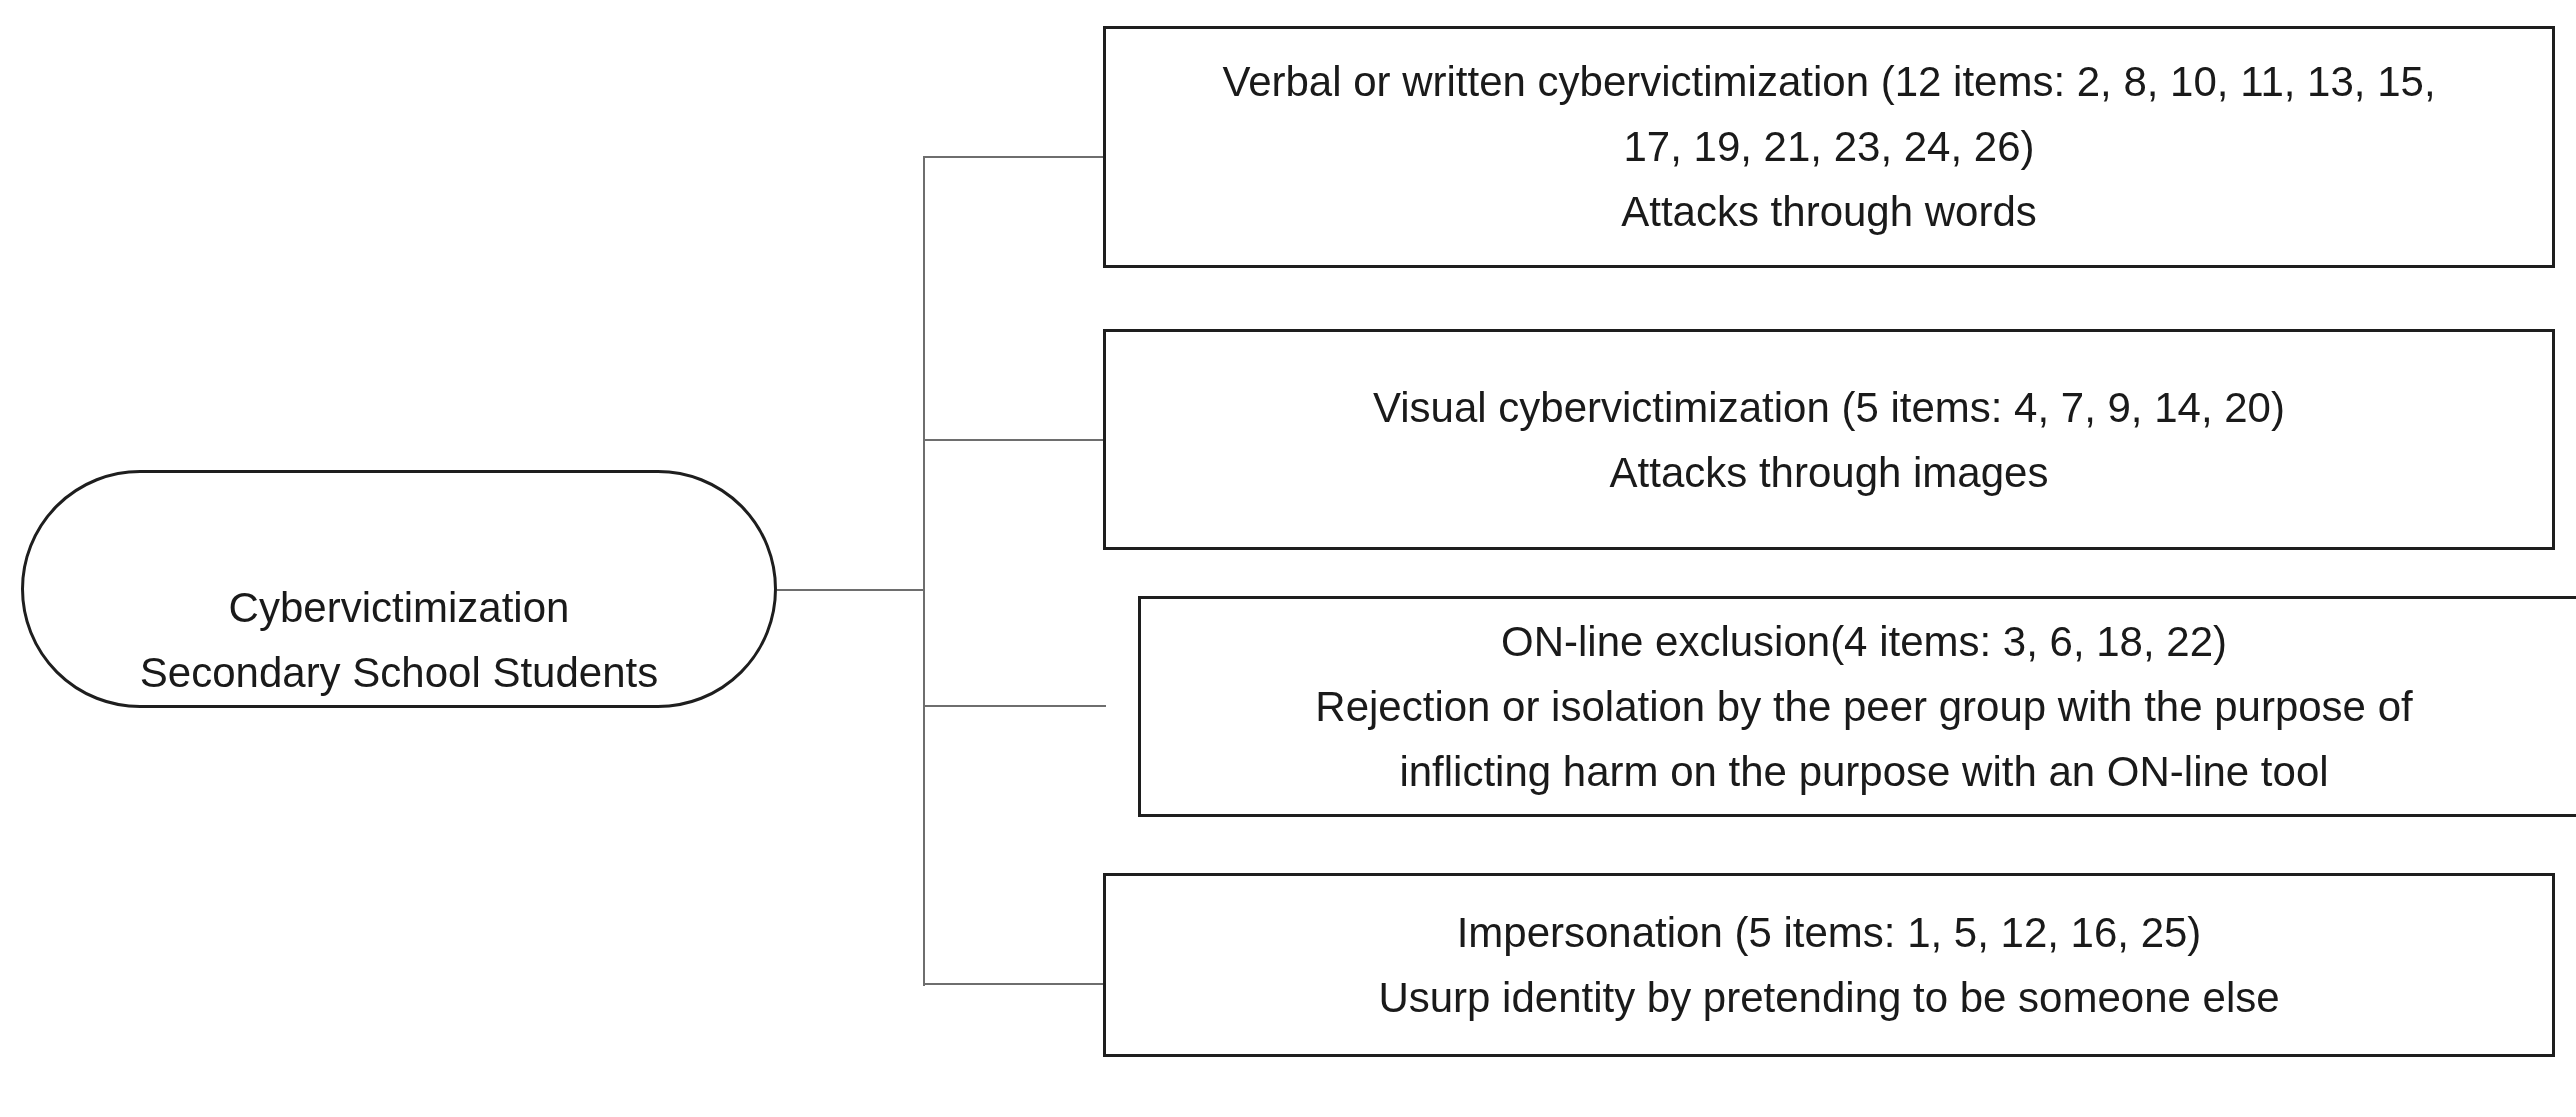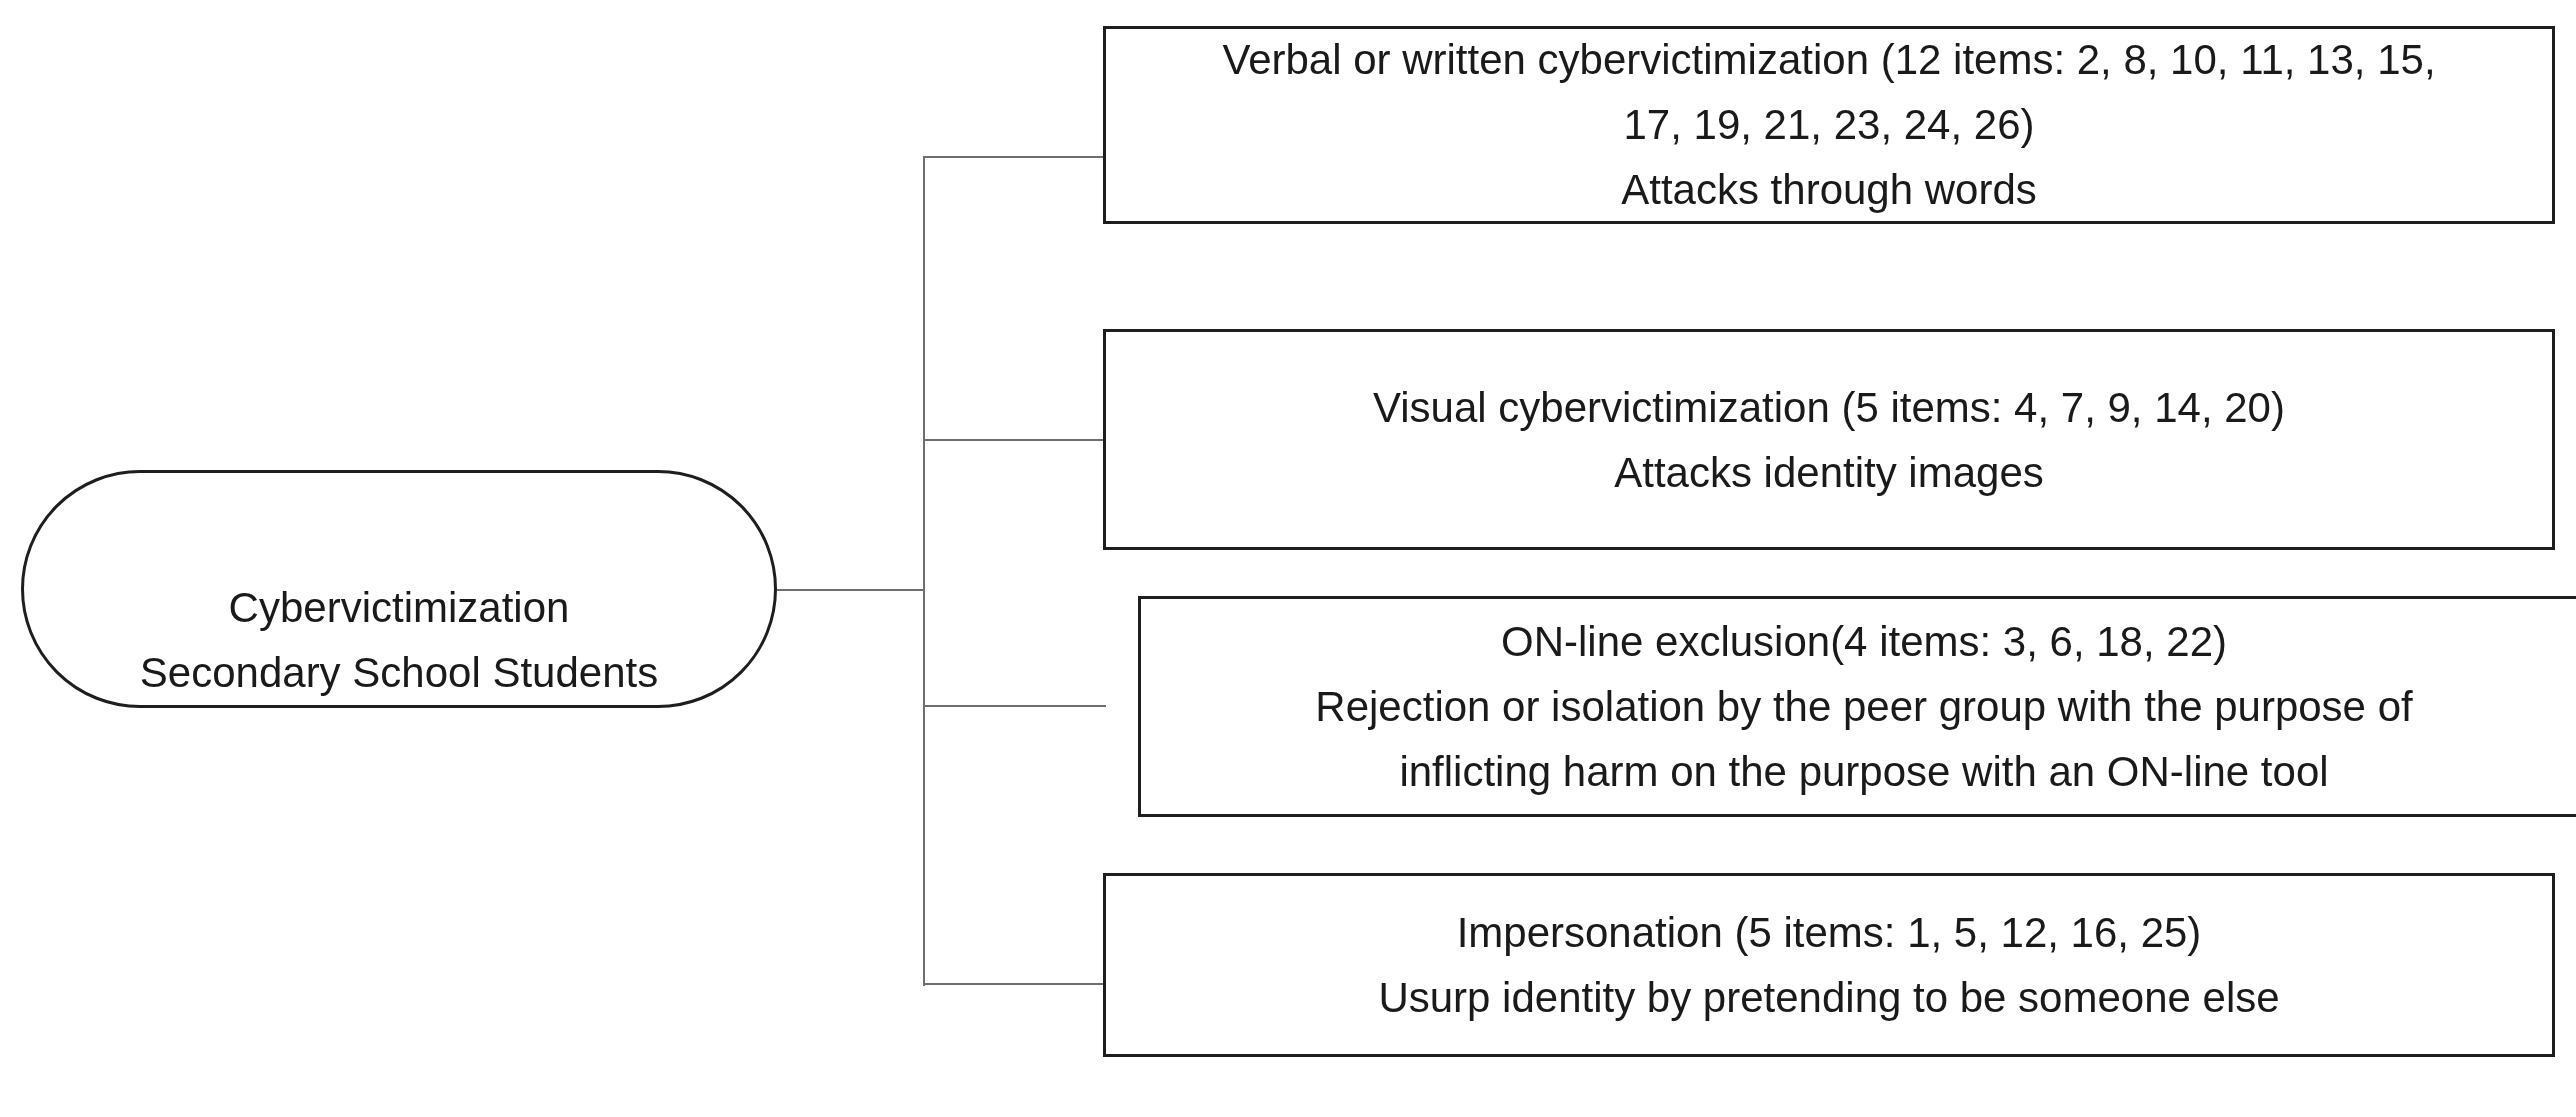--- a/index.html
+++ b/index.html
@@ -42,21 +42,21 @@
     left: 1103px;
     width: 1452px;
     box-sizing: border-box;
     border: 3.2px solid #1e1e1e;
     background: #ffffff;
     display: flex;
     flex-direction: column;
     justify-content: center;
     align-items: center;
   }
-  .box-1 { top: 25.5px;   height: 198px; }
+  .box-1 { top: 25.5px;   height: 242px; }
   .box-2 { top: 329px;  height: 221px; }
   .box-3 { top: 596px;  height: 221px; margin-left: 35px; }
   .box-4 { top: 873px; height: 184px; }
   .connector {
     position: absolute;
     background: #6e6e6e;
   }
   .trunk    { left: 777px;  top: 589px;  width: 148px;  height: 2.4px; }
   .spine    { left: 923px; top: 156px;  width: 2.4px;    height: 830px; }
   .branch-line { left: 923px; width: 183px; height: 2.4px; }
@@ -83,21 +83,21 @@
   <div class="connector branch-line branch-line-4"></div>
 
   <div class="branch-box box-1 node-text">
     <div>Verbal or written cybervictimization (12 items: 2, 8, 10, 11, 13, 15,</div>
     <div>17, 19, 21, 23, 24, 26)</div>
     <div>Attacks through words</div>
   </div>
 
   <div class="branch-box box-2 node-text">
     <div>Visual cybervictimization (5 items: 4, 7, 9, 14, 20)</div>
-    <div>Attacks identity images</div>
+    <div>Attacks through images</div>
   </div>
 
   <div class="branch-box box-3 node-text">
     <div>ON-line exclusion(4 items: 3, 6, 18, 22)</div>
     <div>Rejection or isolation by the peer group with the purpose of</div>
     <div>inflicting harm on the purpose with an ON-line tool</div>
   </div>
 
   <div class="branch-box box-4 node-text">
     <div>Impersonation (5 items: 1, 5, 12, 16, 25)</div>

